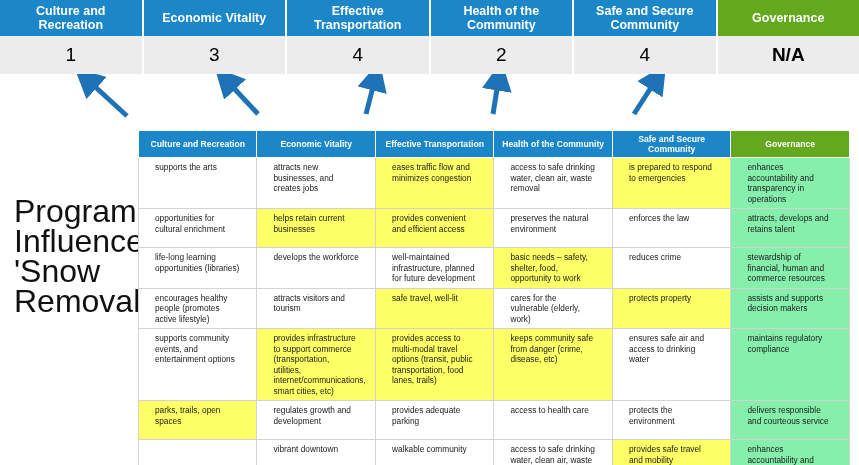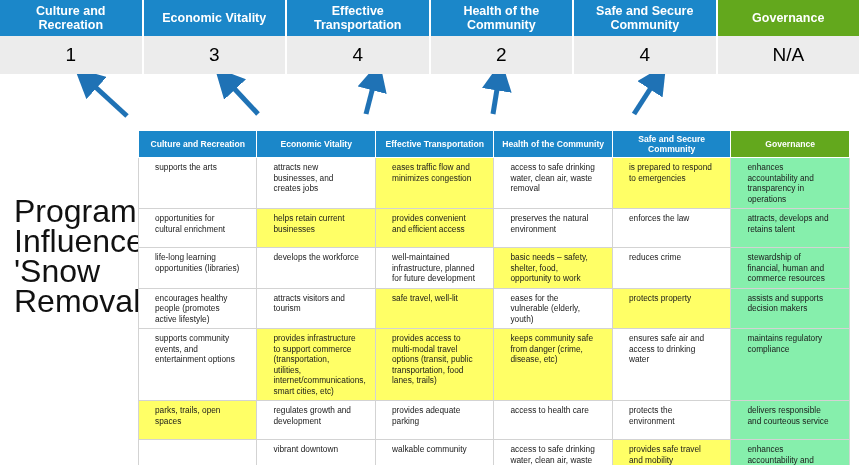--- a/index.html
+++ b/index.html
@@ -60,20 +60,21 @@
     align-items: center;
     justify-content: center;
     font-size: 19px;
     color: #000000;
     border-right: 2px solid #ffffff;
     box-sizing: border-box;
     background: #ececec;
   }
   .score-cell.last {
     border-right: none;
+    font-weight: bold;
   }
 
   
   #arrows {
     position: absolute;
     left: 0;
     top: 74px;
     width: 859px;
     height: 56px;
   }
@@ -212,21 +213,21 @@
       <td>develops the workforce</td>
       <td>well-maintained infrastructure, planned for future development</td>
       <td class="hl">basic needs – safety, shelter, food, opportunity to work</td>
       <td>reduces crime</td>
       <td class="gray">stewardship of financial, human and commerce resources</td>
     </tr>
     <tr>
       <td>encourages healthy people (promotes active lifestyle)</td>
       <td>attracts visitors and tourism</td>
       <td class="hl">safe travel, well-lit</td>
-      <td>eases for the vulnerable (elderly, youth)</td>
+      <td>cares for the vulnerable (elderly, work)</td>
       <td class="hl">protects property</td>
       <td class="gray">assists and supports decision makers</td>
     </tr>
     <tr>
       <td>supports community events, and entertainment options</td>
       <td class="hl">provides infrastructure to support commerce (transportation, utilities, internet/communications, smart cities, etc)</td>
       <td class="hl">provides access to multi-modal travel options (transit, public transportation, food lanes, trails)</td>
       <td class="hl">keeps community safe from danger (crime, disease, etc)</td>
       <td>ensures safe air and access to drinking water</td>
       <td class="gray">maintains regulatory compliance</td>

